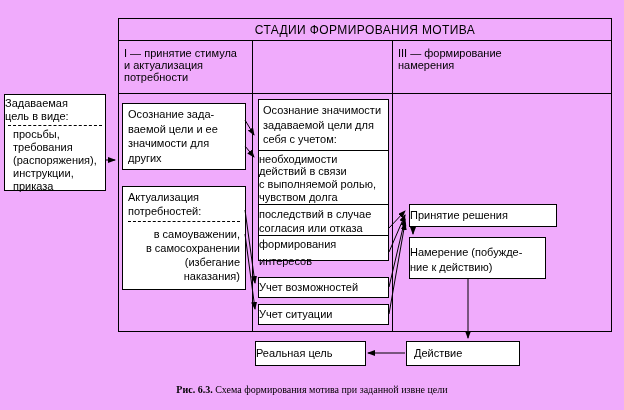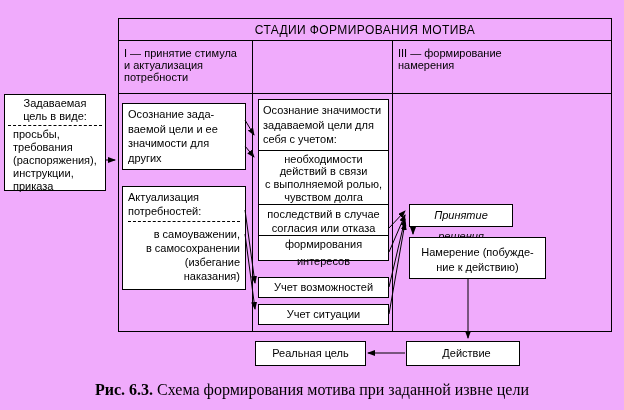--- a/index.html
+++ b/index.html
@@ -4,34 +4,34 @@
 <style>
   * { margin:0; padding:0; box-sizing:border-box; }
   html,body { background:#ffffff; }
   .canvas {
     position:relative; width:624px; height:410px; background:#f0abfc; color:#000;
     font-family:"Liberation Sans", sans-serif; font-size:11px; line-height:13px;
     overflow:hidden;
   }
   .box { position:absolute; border:1px solid #000; background:#fff; }
   .pre { white-space:pre-line; }
-  .ctr { text-align:center; }
+  .ctr { }
   .frame { position:absolute; border:1px solid #000; }
   .frame-title {
     width:100%; height:22px; border-bottom:1px solid #000;
     line-height:22px; text-align:center; font-size:12px; letter-spacing:.4px;
   }
   .vline { position:absolute; width:1px; background:#000; }
   .hline { position:absolute; height:1px; background:#000; }
   .colh { position:absolute; white-space:pre-line; line-height:12px; }
   .dash-sep { border-top:1px dashed #000; height:0; margin:2px 3px; }
   svg.arrows { position:absolute; left:0; top:0; pointer-events:none; }
   .caption {
     position:absolute; left:0; top:383px; width:624px; text-align:center;
-    font-family:"Liberation Serif", serif; font-size:16px; color:#000;
+    font-family:"Liberation Serif", serif; font-size:10px; color:#000;
   }
   .caption b { font-weight:bold; }
 </style>
 </head>
 <body>
 
 <div class="canvas">
 
   <div class="frame" style="left:118px; top:18px; width:494px; height:314px;">
     <div class="frame-title">СТАДИИ ФОРМИРОВАНИЯ МОТИВА</div>
@@ -82,21 +82,21 @@
 с выполняемой ролью,
 чувством долга</div>
     <div class="pre ctr" style="height:32px; border-bottom:1px solid #000; padding-top:2px; line-height:14px;">последствий в случае
 согласия или отказа</div>
     <div class="pre ctr" style="flex:1; line-height:17px;">формирования интересов</div>
   </div>
 
   <div class="box ctr" style="left:258px; top:277px; width:131px; height:21px; line-height:19px;">Учет возможностей</div>
   <div class="box ctr" style="left:258px; top:304px; width:131px; height:21px; line-height:19px;">Учет ситуации</div>
 
-  <div class="box ctr" style="left:409px; top:204px; width:104px; height:23px; line-height:21px;font-style:italic;">Принятие решения</div>
+  <div class="box ctr" style="left:409px; top:204px; width:148px; height:23px; line-height:21px;">Принятие решения</div>
   <div class="box ctr pre" style="left:409px; top:237px; width:137px; height:42px; padding-top:7px; line-height:15px;">Намерение (побужде-
 ние к действию)</div>
 
   <div class="box ctr" style="left:406px; top:341px; width:114px; height:25px; line-height:23px;padding-left:7px;">Действие</div>
   <div class="box ctr" style="left:255px; top:341px; width:111px; height:25px; line-height:23px;">Реальная цель</div>
 
   <svg class="arrows" width="624" height="410">
     <defs>
       <marker id="arr" markerWidth="9" markerHeight="7" refX="7" refY="3" orient="auto">
         <path d="M0,0 L8,3 L0,6 Z" fill="#000"></path>

